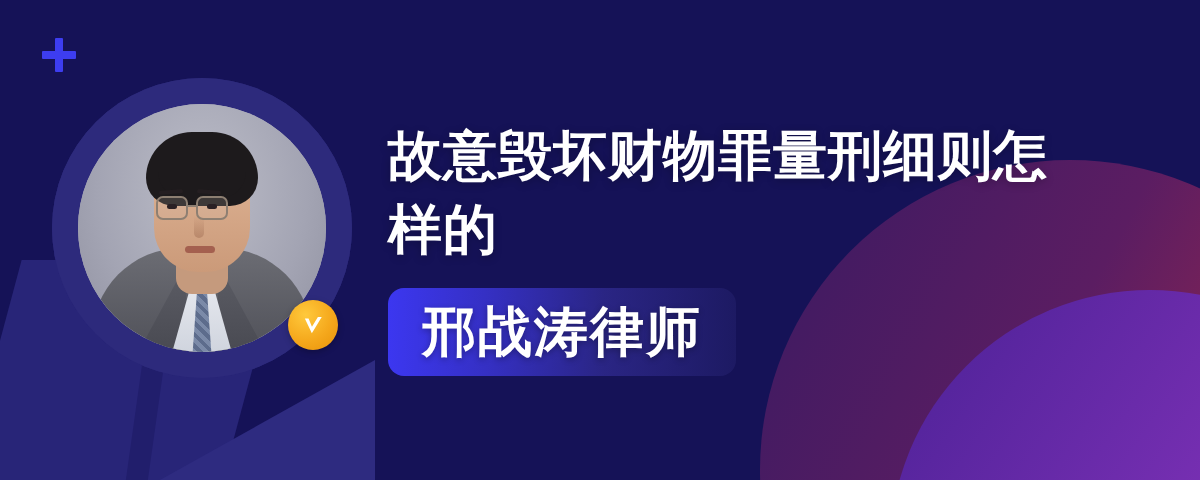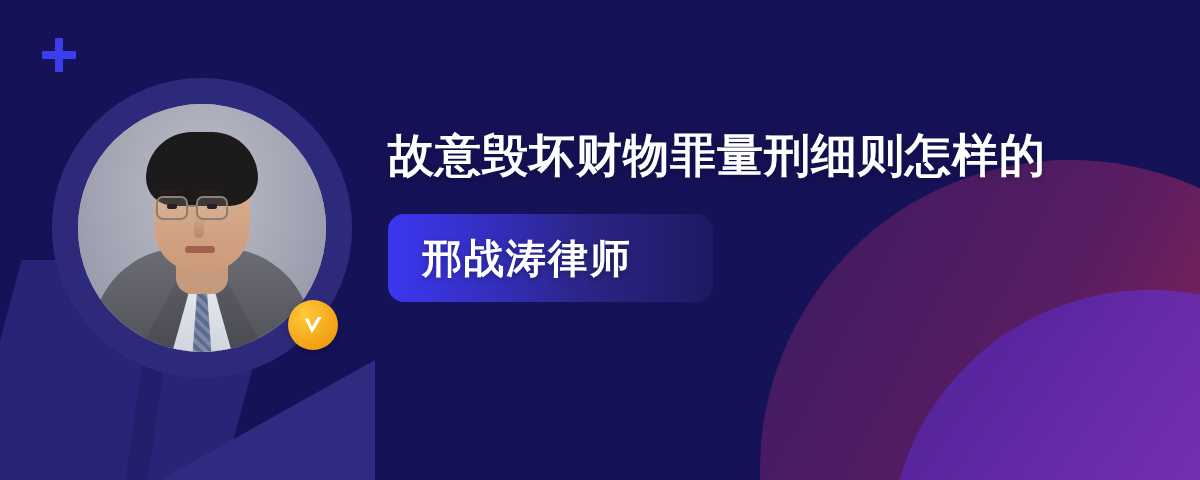--- a/index.html
+++ b/index.html
@@ -197,42 +197,42 @@
   .verified-badge svg { width:28px; height:28px; display:block; }
 
   
   .content {
     position:absolute;
     left:388px; top:118px;
     width:700px;
   }
   .headline {
     color:#ffffff;
-    font-size:46px;
+    font-size:54px;
     line-height:74px;
     font-weight:bold;
     letter-spacing:1px;
     text-shadow:0 2px 8px rgba(0,0,0,.25);
     max-width:680px;
   }
   .cta-button {
     display:inline-flex;
     align-items:center;
     justify-content:flex-start;
     margin-top:22px;
     padding:0 34px;
     height:88px;
     min-width:325px;
     border-radius:16px;
     border:none;
     cursor:pointer;
     background:linear-gradient(90deg,#3c37f0 0%,#3530c4 28%,#2a2584 62%,#1d1a63 100%);
     color:#ffffff;
     font-family:"Liberation Sans","DejaVu Sans",sans-serif;
-    font-size:40px;
+    font-size:54px;
     font-weight:bold;
     letter-spacing:2px;
     text-shadow:0 2px 6px rgba(0,0,0,.3);
   }
 </style>
 </head>
 <body>
 
 <div class="banner">
 

